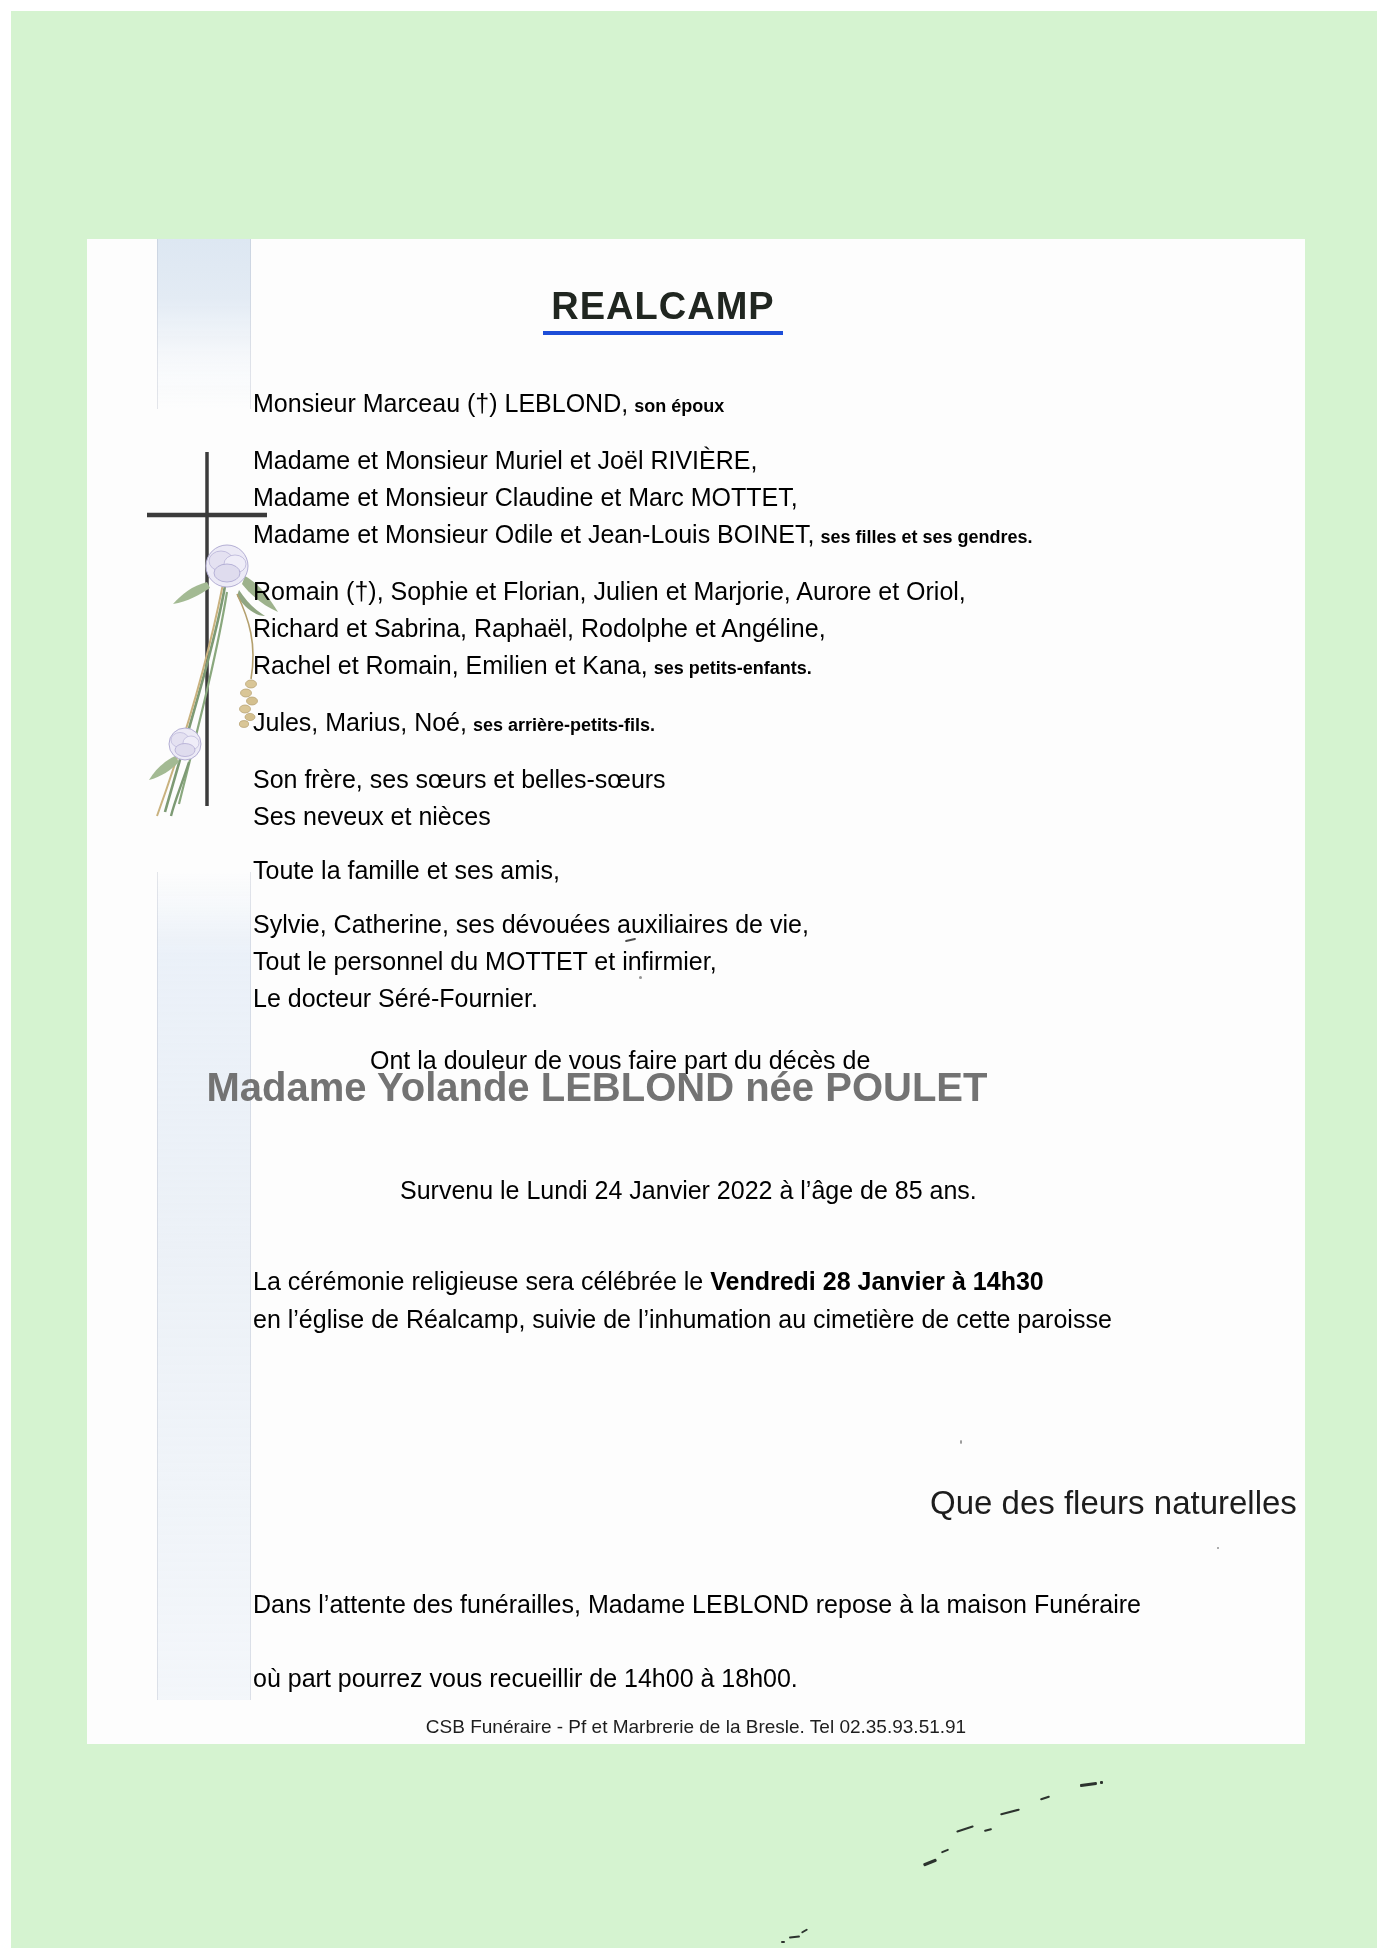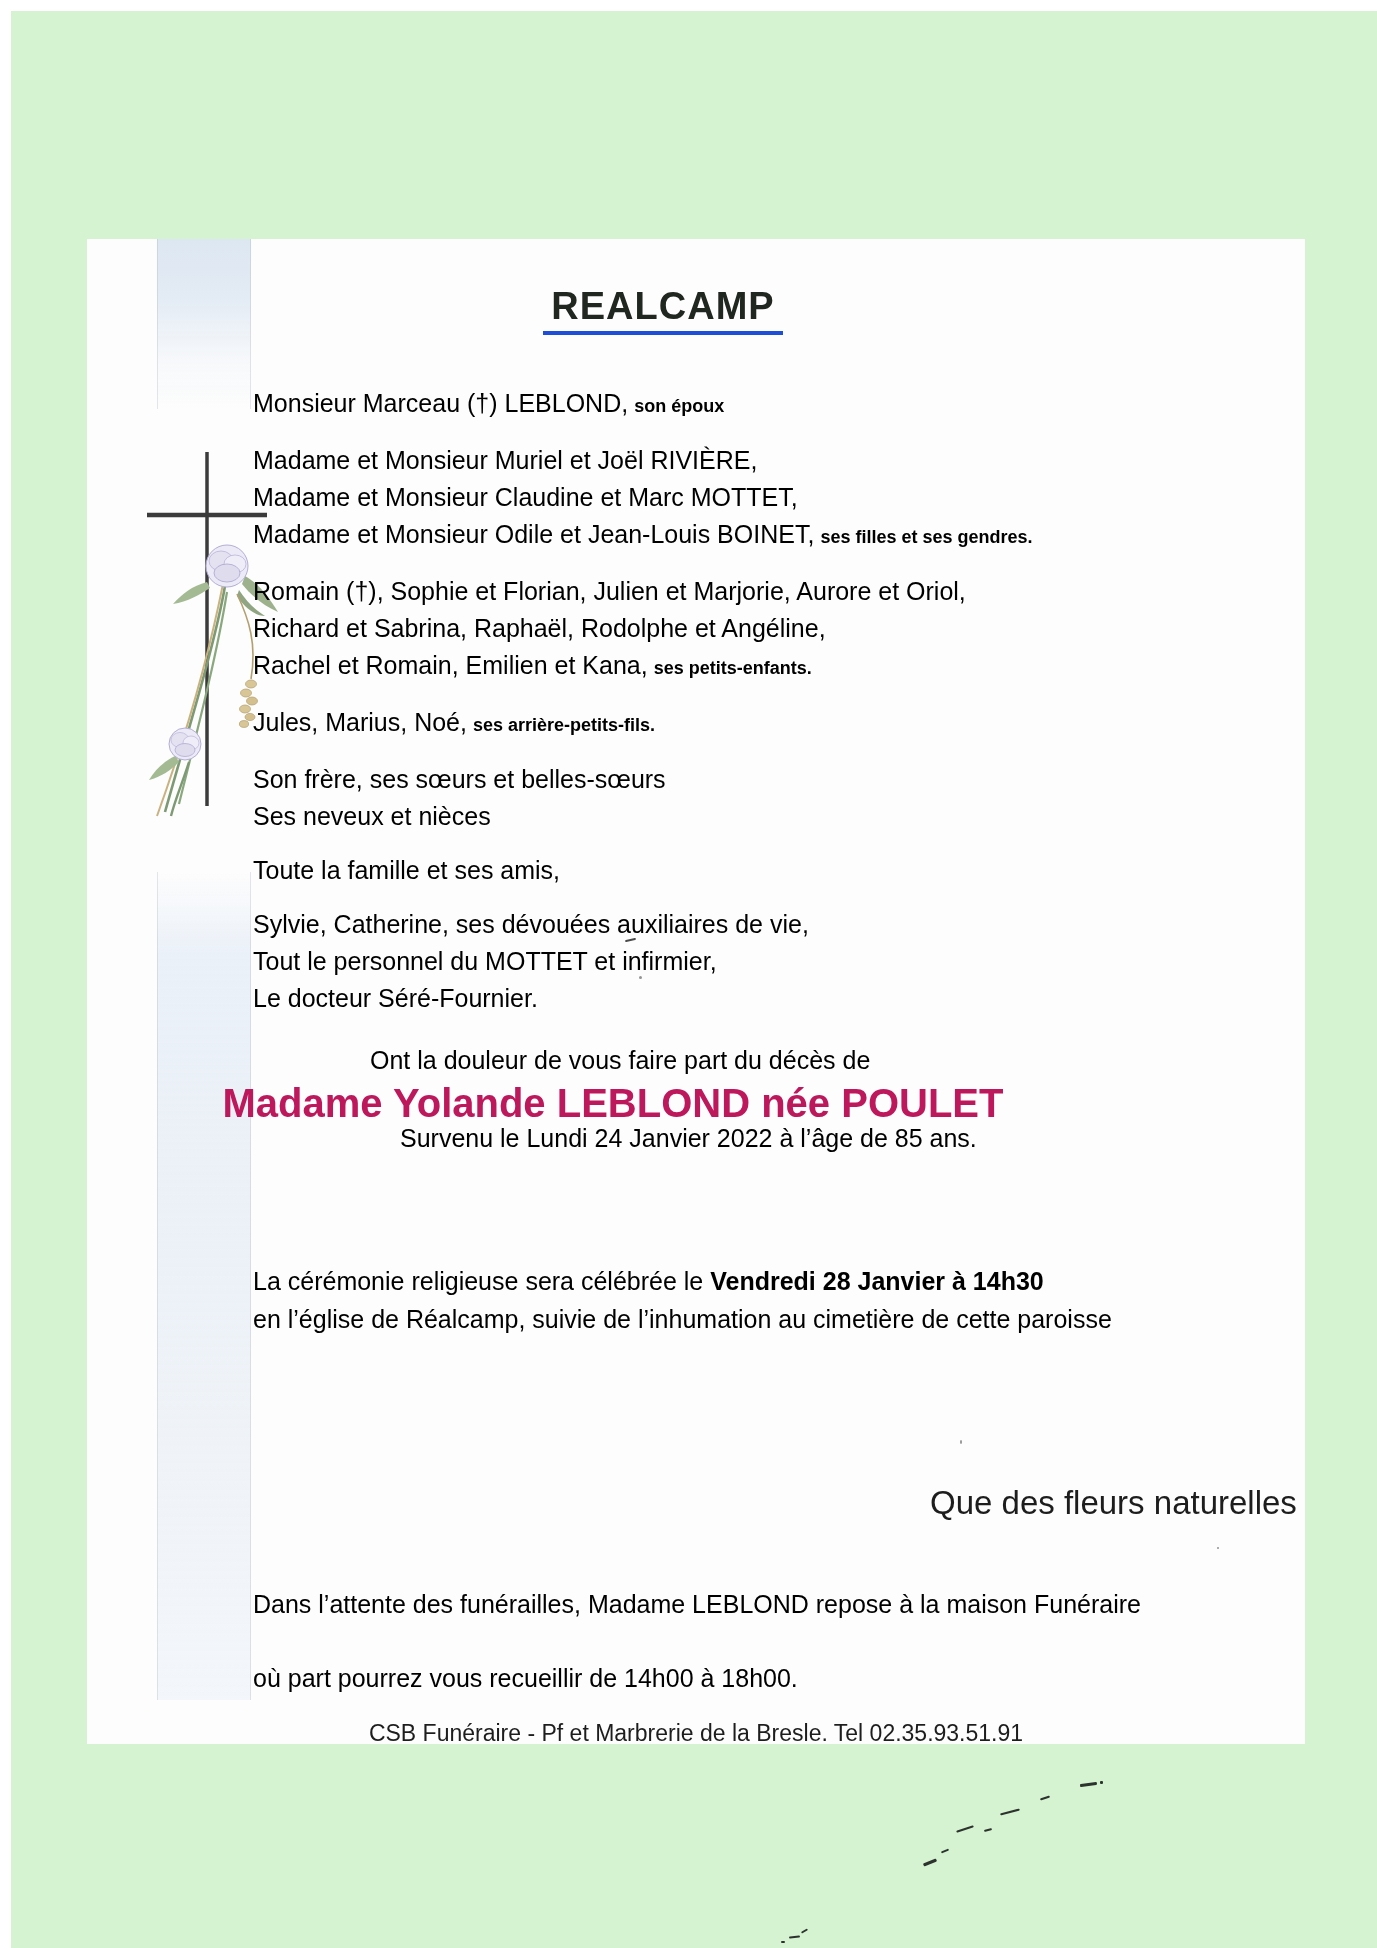--- a/index.html
+++ b/index.html
@@ -30,31 +30,31 @@
     text-align:center;font-size:38px;font-weight:bold;color:#202620;
     letter-spacing:1px;
   }
   .title-inner{display:inline-block;border-bottom:4px solid #1d4ed8;padding:0 8px 3px 8px;}
   .body-text{font-size:25px;line-height:37px;color:#000000;}
   .family{position:absolute;left:166px;top:146px;}
   .family p{margin:0 0 17px 0;}
   .note{font-size:18px;font-weight:bold;margin-left:6px;}
   .announce{position:absolute;left:283px;top:778px;}
   .deceased{
-    position:absolute;top:826px;left:60px;width:900px;margin:16px;
-    text-align:center;font-size:40px;font-weight:bold;color:#be185d;
+    position:absolute;top:826px;left:60px;width:900px;margin:0;
+    text-align:center;font-size:40px;font-weight:bold;color:#737373;
   }
-  .survenu{position:absolute;left:313px;top:856px;text-align:center;}
+  .survenu{position:absolute;left:313px;top:908px;text-align:center;}
   .ceremony{position:absolute;left:166px;top:998px;line-height:38px;}
   .register{position:absolute;left:166px;top:1104px;}
   .flowers{position:absolute;left:843px;top:1212px;font-size:33px;font-weight:normal;}
   .repose{position:absolute;left:166px;top:1322px;}
   .footer-credit{
     position:absolute;left:0;top:1458px;width:100%;
-    text-align:center;font-size:23px;color:#1d1d1d;
+    text-align:center;font-size:19px;color:#1d1d1d;
   }
   b{font-weight:bold;}
   .m{position:absolute;background:#2c332e;height:2px;border-radius:1px;display:block;}
   .speck{position:absolute;width:3px;height:3px;border-radius:50%;background:rgba(60,60,60,.55);display:block;}
   .tilde{position:absolute;width:11px;height:2px;background:#4a4a4a;border-radius:1px;transform:rotate(-12deg);display:block;}
 </style>
 </head>
 <body>
 
 <div class="green-bg"></div>

